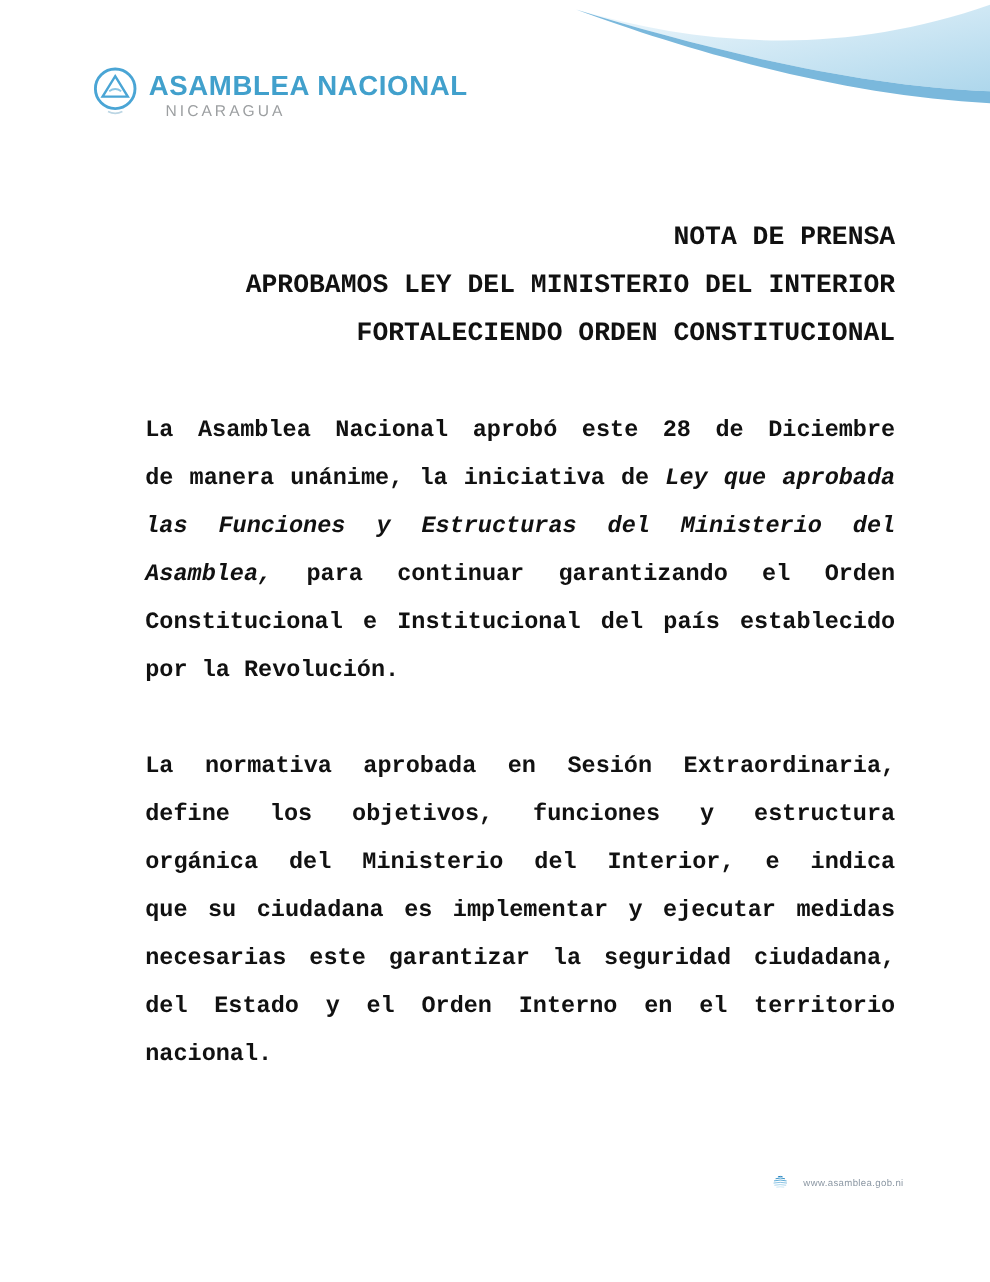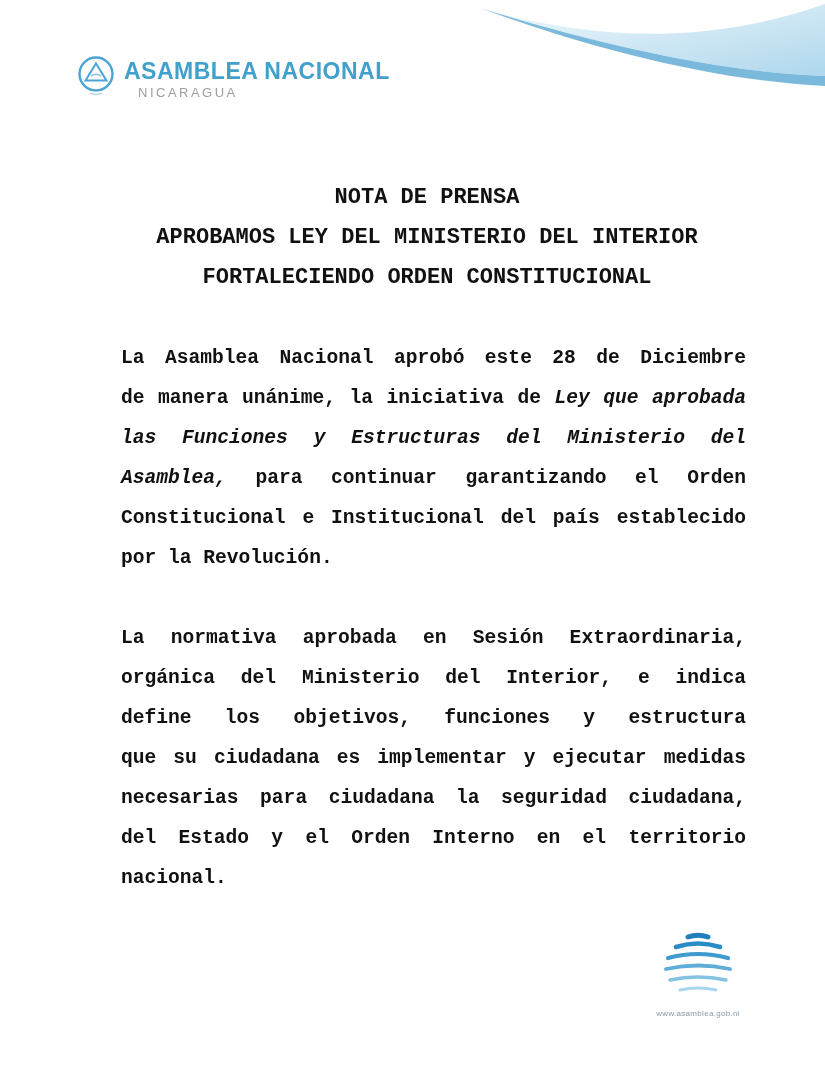--- a/index.html
+++ b/index.html
@@ -46,40 +46,40 @@
   .doc-body{
     position:absolute;top:178px;left:108px;width:638px;
     font-family:"Liberation Mono","DejaVu Sans Mono",monospace;
     font-weight:bold;
     color:var(--text-black);
   }
   .block{margin-bottom:40px;}
   .title-block .tline{
     font-size:22px;
     line-height:40px;
-    text-align:center;
+    text-align:right;
     white-space:nowrap;
   }
   .para .tline{
     font-size:19.6px;
     line-height:40px;
   }
   .justified .tline{
     text-align:justify;
     text-align-last:justify;
     margin-left:13px;
   }
   .justified .tline.tlast{
     text-align-last:left;
   }
   .it{font-style:italic;}
   
   .footer-mark{
     position:absolute;right:72px;bottom:30px;width:110px;
-    display:flex;flex-direction:column;align-items:center;gap:12px;
+    display:flex;flex-direction:row;align-items:center;gap:12px;
   }
   .globe{width:88px;height:66px;}
   .site-url{
     font-size:8px;
     color:var(--url-gray);
     letter-spacing:0.3px;
   }
 </style>
 </head>
 <body>
@@ -119,24 +119,24 @@
     <div class="para justified block">
         <div class="tline"><span>La Asamblea Nacional aprobó este 28 de Diciembre</span></div>
         <div class="tline"><span>de manera unánime, la iniciativa de </span><span class="it">Ley que aprobada</span></div>
         <div class="tline"><span class="it">las Funciones y Estructuras del Ministerio del</span></div>
         <div class="tline"><span class="it">Asamblea,</span><span> para continuar garantizando el Orden</span></div>
         <div class="tline"><span>Constitucional e Institucional del país establecido</span></div>
         <div class="tline tlast"><span>por la Revolución.</span></div>
       </div>
     <div class="para justified block">
         <div class="tline"><span>La normativa aprobada en Sesión Extraordinaria,</span></div>
+        <div class="tline"><span>define los objetivos, funciones y estructura</span></div>
         <div class="tline"><span>orgánica del Ministerio del Interior, e indica</span></div>
-        <div class="tline"><span>define los objetivos, funciones y estructura</span></div>
         <div class="tline"><span>que su ciudadana es implementar y ejecutar medidas</span></div>
-        <div class="tline"><span>necesarias para ciudadana la seguridad ciudadana,</span></div>
+        <div class="tline"><span>necesarias este garantizar la seguridad ciudadana,</span></div>
         <div class="tline"><span>del Estado y el Orden Interno en el territorio</span></div>
         <div class="tline tlast"><span>nacional.</span></div>
       </div>
   </main>
 
   <div class="footer-mark">
     <svg class="globe" viewBox="0 0 88 66" aria-hidden="true">
       <path d="M34,6 Q44,2.5 54,6" fill="none" stroke="#1f7fbe" stroke-width="5" stroke-linecap="round"></path>
       <path d="M22,16 Q44,9 66,16" fill="none" stroke="#2a8cc4" stroke-width="4.6" stroke-linecap="round"></path>
       <path d="M14,27 Q44,19 74,27" fill="none" stroke="#3f9bce" stroke-width="4.2" stroke-linecap="round"></path>

